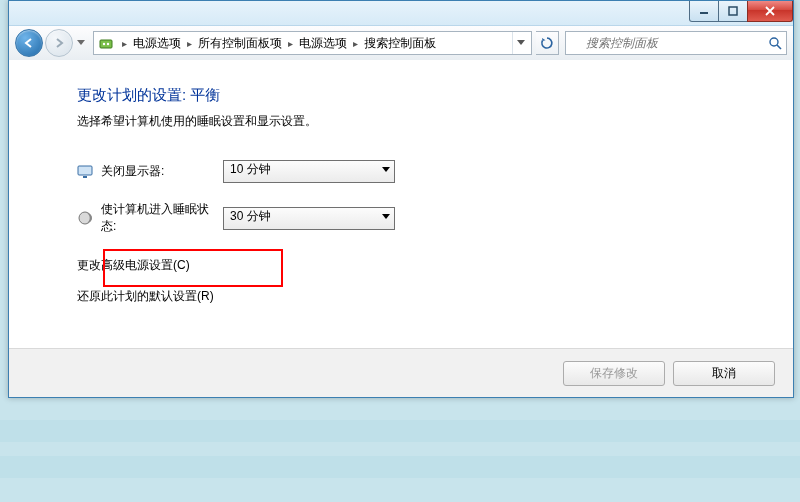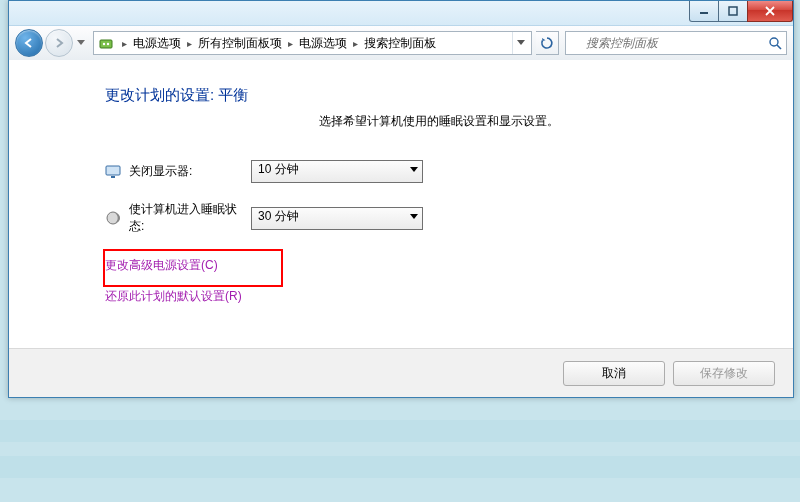--- a/index.html
+++ b/index.html
@@ -23,29 +23,29 @@
   .breadcrumb{flex:1;height:22px;border:1px solid #a7b4c0;background:#fff;display:flex;align-items:center;padding:0 2px;margin-right:4px;}
   .bc-icon{width:16px;height:16px;margin:0 4px 0 2px;display:flex;align-items:center;justify-content:center;}
   .bc-seg{padding:0 2px;white-space:nowrap;}
   .bc-sep{color:#555;padding:0 4px;font-size:10px;}
   .bc-refresh{width:22px;height:22px;border:1px solid #a7b4c0;border-left:none;display:flex;align-items:center;justify-content:center;background:linear-gradient(#fdfdfe,#eef2f5);color:#2a63a0;}
   .bc-dropbtn{width:16px;height:22px;border-left:1px solid #dbe3ea;display:flex;align-items:center;justify-content:center;color:#2a63a0;margin-left:auto;}
   .search{width:220px;height:22px;border:1px solid #a7b4c0;background:#fff;display:flex;align-items:center;margin-left:6px;}
   .search input{flex:1;border:none;outline:none;font-size:12px;padding:0 4px;color:#777;font-style:italic;background:transparent;margin-left:16px;}
   .search-icon{width:22px;display:flex;align-items:center;justify-content:center;color:#2a63a0;}
   
-  .content{position:absolute;left:0;right:0;top:59px;bottom:0;background:#fff;padding:26px 20px 0 96px;}
+  .content{position:absolute;left:0;right:0;top:59px;bottom:0;background:#fff;padding:26px 20px 0 68px;}
   .heading{color:#003399;font-size:15px;margin-bottom:8px;}
-  .subtext{color:#000;margin-bottom:30px;text-align:center;}
+  .subtext{color:#000;margin-bottom:30px;}
   .row{display:flex;align-items:center;margin-bottom:18px;}
   .row-icon{width:16px;height:16px;margin-right:8px;}
   .row-label{width:122px;}
   .dropdown{width:160px;height:21px;border:1px solid #707070;background:linear-gradient(#fcfcfc,#ebebeb);display:flex;align-items:flex-start;padding:0 4px 0 6px;position:relative;}
   .dropdown .dd-arrow{position:absolute;right:4px;top:6px;}
-  .link{color:#a21caf;cursor:pointer;display:inline-block;}
+  .link{color:#000000;cursor:pointer;display:inline-block;}
   .links-block{margin-top:22px;}
   .links-block .link{margin-bottom:14px;display:block;}
   .highlight-box{position:absolute;left:94px;top:248px;width:176px;height:34px;border:2px solid #ff0000;pointer-events:none;}
   
   .footer{position:absolute;left:0;right:0;bottom:0;height:48px;border-top:1px solid #d9d9d9;background:#f1f1f1;display:flex;align-items:center;justify-content:flex-end;padding-right:18px;gap:8px;}
   .btn{min-width:76px;height:23px;border:1px solid #acacac;background:linear-gradient(#fcfcfc,#e8e8e8);border-radius:3px;padding:0 12px;display:flex;align-items:center;justify-content:center;cursor:pointer;}
   .btn.disabled{color:#9a9a9a;cursor:default;}
 </style>
 </head>
 <body>
@@ -167,20 +167,20 @@
           </svg>
       </div>
     </div>
 
     <div class="links-block">
       <span class="link">更改高级电源设置(C)</span>
       <span class="link">还原此计划的默认设置(R)</span>
     </div>
 
     <div class="footer">
+      <div class="btn disabled">保存修改</div>
       <div class="btn">取消</div>
-      <div class="btn disabled">保存修改</div>
     </div>
   </div>
 
   <div class="highlight-box"></div>
 
 </div>
 
 </body></html>

